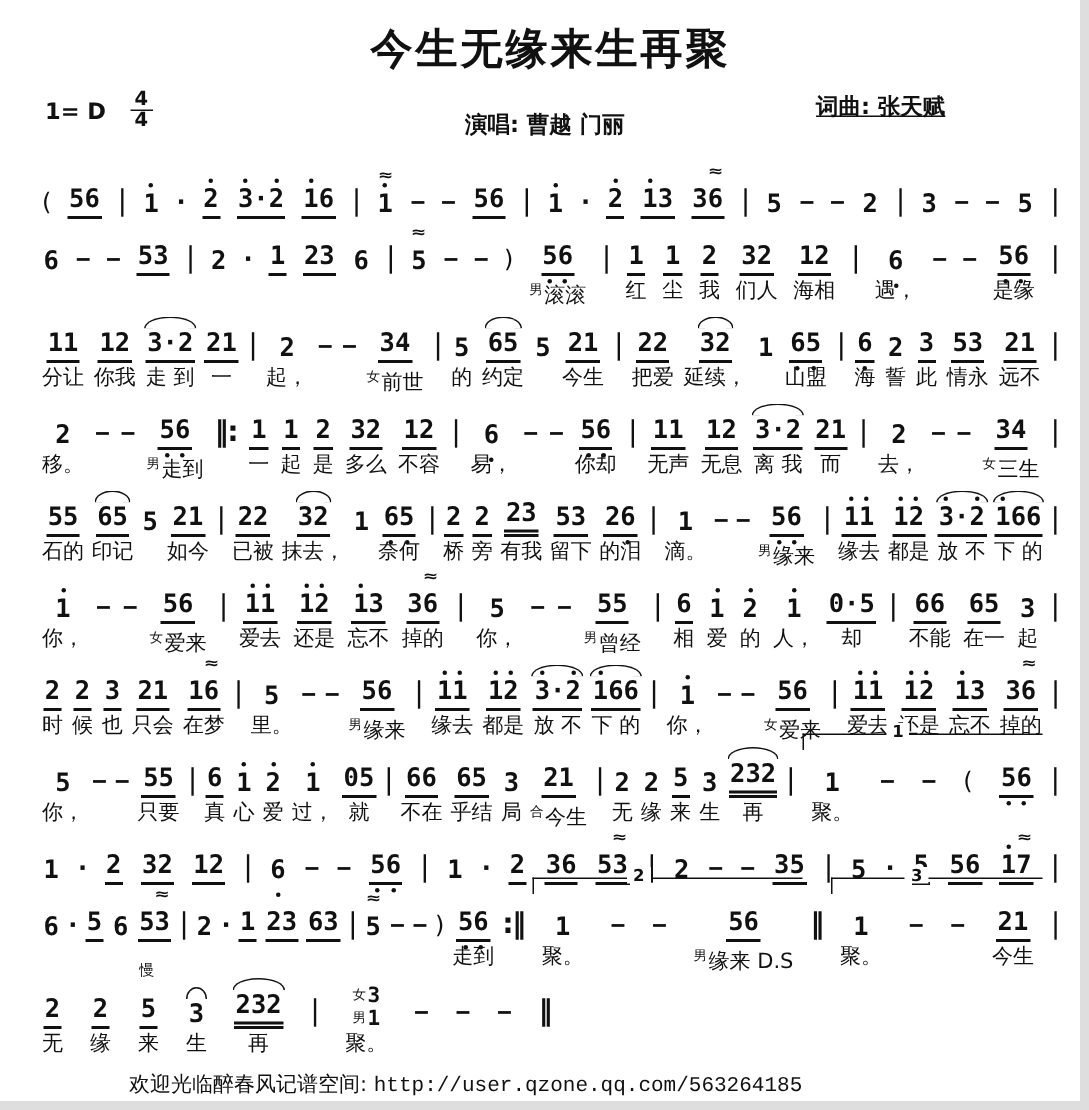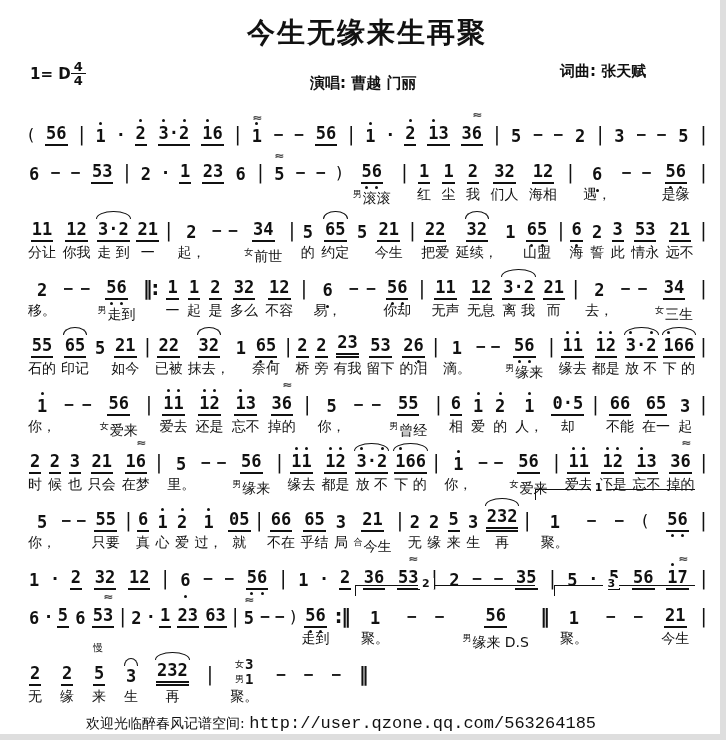--- a/index.html
+++ b/index.html
@@ -7,26 +7,26 @@
     width:726px;height:740px;overflow:hidden;background:#ffffff;color:#111;
     font-family:"DejaVu Sans",sans-serif;position:relative;
   }
   .page{padding:10px 20px 0 28px;position:relative;}
   .edge-right{position:absolute;top:0;right:0;width:6px;height:740px;background:#dedede;}
   .edge-bottom{position:absolute;left:0;bottom:0;width:726px;height:6px;background:#dedede;}
 
   
   .title{text-align:center;font-size:28px;font-weight:700;letter-spacing:2px;margin:4px 0 2px 0;font-family:Liberation Serif, serif;}
   .meta{position:relative;height:56px;font-size:15px;font-weight:700;}
-  .key{position:absolute;left:2px;top:6px;display:flex;align-items:center;gap:0;font-size:15px;}
+  .key{position:absolute;left:2px;top:6px;display:flex;align-items:center;gap:16px;font-size:15px;}
   .ts{display:inline-flex;flex-direction:column;align-items:center;line-height:1;font-size:13px;}
   .ts .tsn{padding:0 3px;}
   .ts .tsn:first-child{border-bottom:1.6px solid #111;}
   .perf{position:absolute;left:282px;top:20px;text-align:right;}
-  .lyrc{position:absolute;left:532px;top:8px;}
+  .lyrc{position:absolute;left:516px;top:8px;text-decoration:underline;}
   .trans{position:absolute;left:512px;top:34px;}
 
   
   .score{margin-top:6px;}
   .score-line{display:flex;justify-content:space-between;align-items:flex-start;margin-bottom:8px;}
   .score-line.nofill{justify-content:flex-start;gap:18px;}
   .tok{display:inline-flex;flex-direction:column;align-items:center;}
   .tok-note{height:30px;display:flex;align-items:flex-end;}
   .ng{position:relative;font-family:"DejaVu Sans Mono",monospace;font-weight:700;font-size:17px;line-height:1.1;padding:0 1px;white-space:nowrap;}
   .ng.u1{border-bottom:2px solid #111;padding-bottom:1px;}
@@ -47,21 +47,21 @@
   .sl2{font-size:9px;width:10px;font-weight:400;}
   .sn{font-family:"DejaVu Sans Mono",monospace;font-weight:700;font-size:14px;}
   .tok-ly{font-size:14px;height:20px;line-height:20px;white-space:nowrap;text-align:center;font-weight:400;}
   .sl{font-size:9px;vertical-align:super;margin-right:1px;}
   .vwrap{display:inline-flex;gap:18px;position:relative;padding:0 6px;}
   .vwrap::before{content:"";position:absolute;left:0;right:0;top:-13px;height:10px;border-top:1.5px solid #111;border-left:1.5px solid #111;}
   .vlabel{position:absolute;top:-20px;left:35%;background:#fff;padding:0 4px;font-size:11px;font-weight:700;line-height:1;}
 
   
   .footer{margin-top:8px;padding-left:58px;font-size:14px;}
-  .footer .url{font-family:"Liberation Mono",monospace;font-size:17px;}
+  .footer .url{font-family:"Liberation Mono",monospace;font-size:14px;}
 </style>
 </head>
 <body>
 
 <div class="page">
   <div class="title">今生无缘来生再聚</div>
 
   <div class="meta">
     <div class="key">
       <span>1= D</span>

